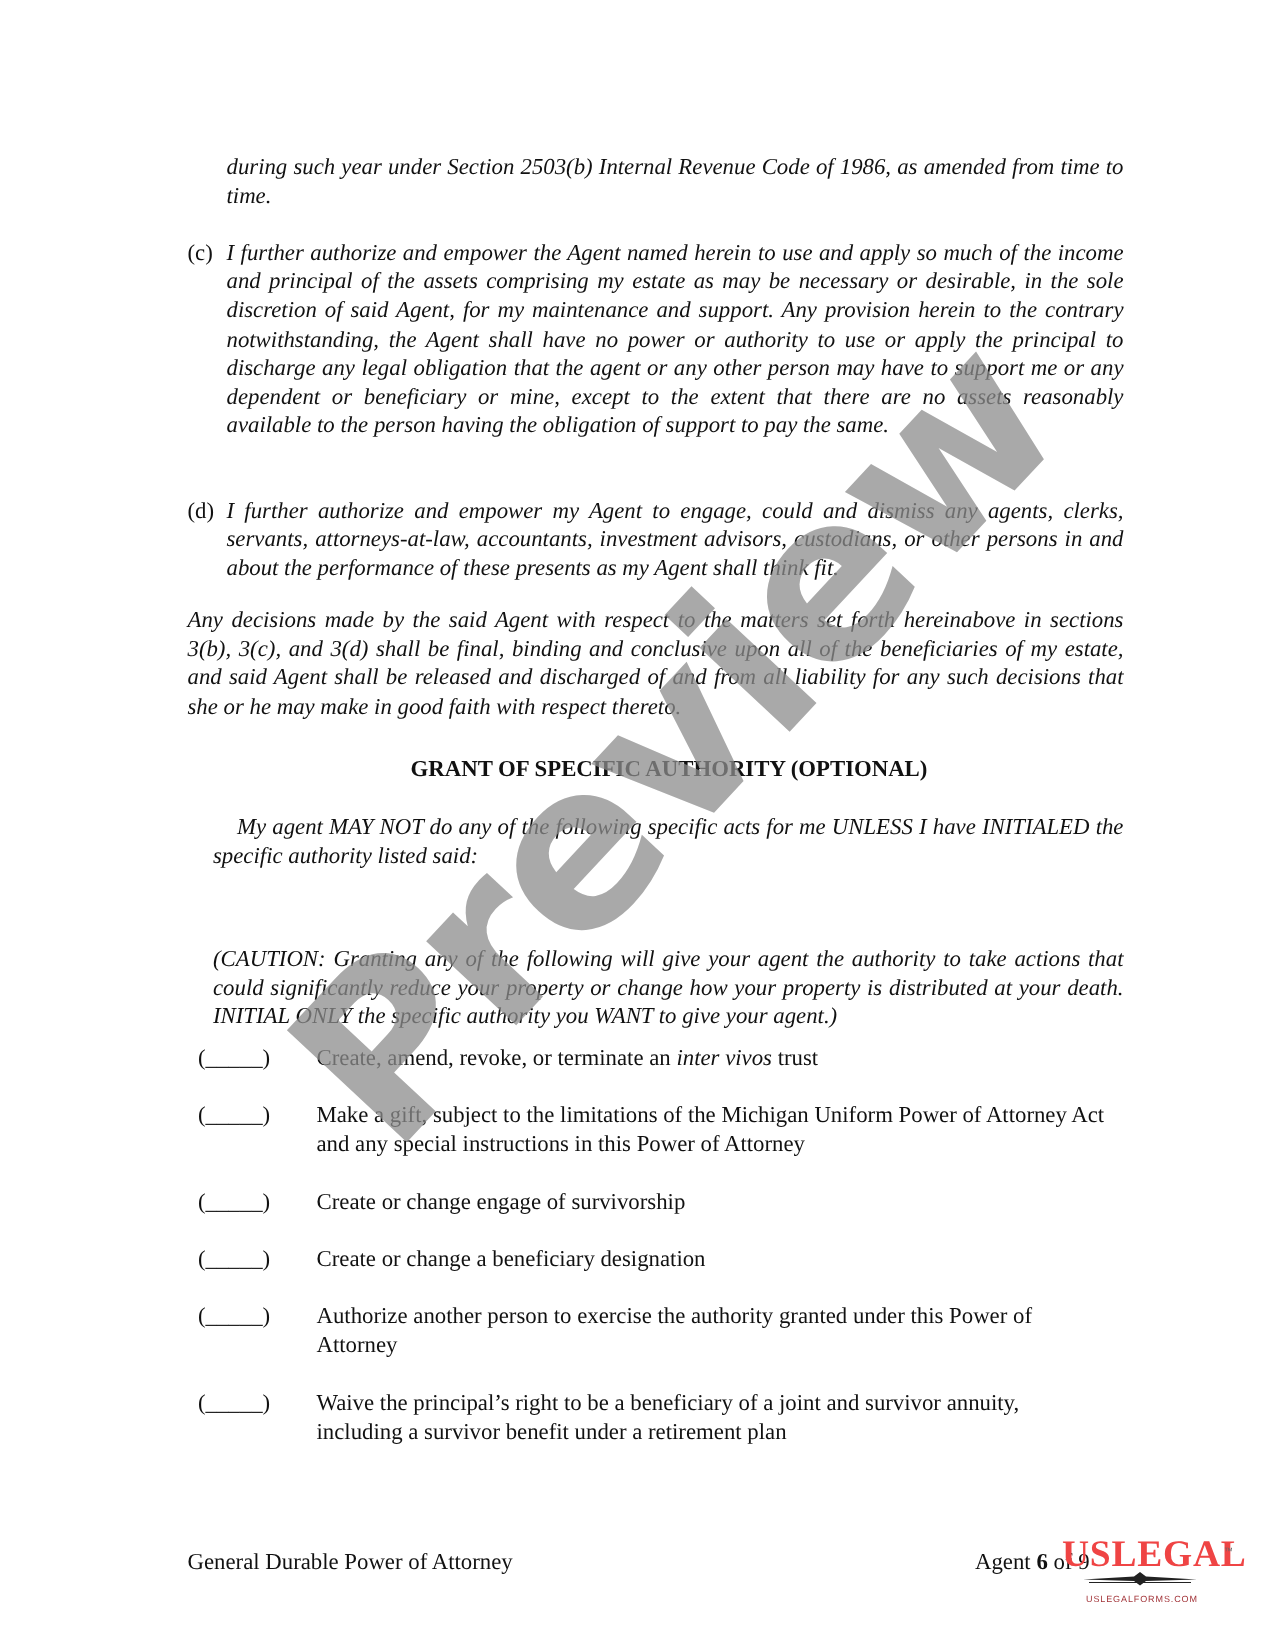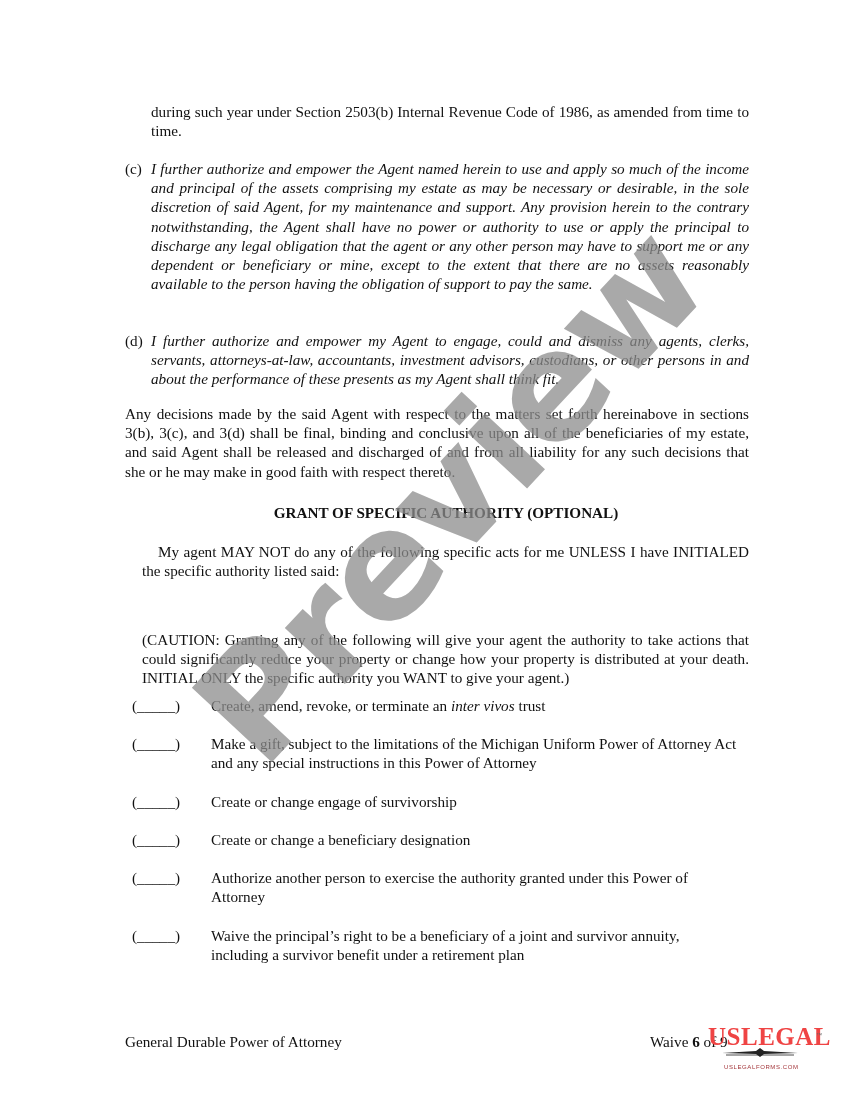--- a/index.html
+++ b/index.html
@@ -1,21 +1,21 @@
 <!DOCTYPE html>
 <html><head>
   <meta charset="utf-8">
   <style>
     html, body { margin: 0; padding: 0; }
     body {
       width: 850px; height: 1100px; background: #ffffff; position: relative; overflow: hidden;
       font-family: "Liberation Serif", serif; color: #111; font-size: 15.2px; line-height: 19.2px;
     }
     .page { position: absolute; left: 0; top: 0; width: 850px; height: 1100px; }
-    .block { position: absolute; text-align: justify; }
+    .block { position: absolute; text-align: justify; font-style: italic; }
     .block p { margin: 0; }
     .hang { position: absolute; }
     .label { position: absolute; left: 0; top: 0; }
     .body-text { margin-left: 26px; text-align: justify; font-style: italic; }
     .heading { position: absolute; left: 125px; width: 642px; text-align: center; font-weight: bold; top: 503px; }
     .item { position: absolute; left: 132px; width: 610px; }
     .item .blank { position: absolute; left: 0; top: 0; }
     .item .txt { margin-left: 79px; text-align: left; }
     .footer-left { position: absolute; left: 125px; top: 1032px; }
     .footer-right { position: absolute; left: 650px; top: 1032px; }
@@ -89,21 +89,21 @@
     <span class="blank">(_____)</span>
     <div class="txt">Authorize another person to exercise the authority granted under this Power of Attorney</div>
   </div>
 
   <div class="item" style="top:926px; width:580px;">
     <span class="blank">(_____)</span>
     <div class="txt">Waive the principal’s right to be a beneficiary of a joint and survivor annuity, including a survivor benefit under a retirement plan</div>
   </div>
 
   <div class="footer-left">General Durable Power of Attorney</div>
-  <div class="footer-right"><span>Waive </span><b>6</b><span> of 9</span></div>
+  <div class="footer-right"><span>Agent </span><b>6</b><span> of 9</span></div>
 
   <div class="logo">
     <span class="logo-text">USLEGAL</span>
     <span class="logo-tm">™</span>
     <svg class="logo-eagle" viewBox="0 0 80 10">
       <path d="M2 5 L36 3 L40 0 L44 3 L78 5 L44 6 L40 9 L36 6 Z" fill="#222"></path>
       <line x1="6" y1="7" x2="74" y2="7" stroke="#222" stroke-width="0.8"></line>
     </svg>
     <span class="logo-sub">USLEGALFORMS.COM</span>
   </div>

